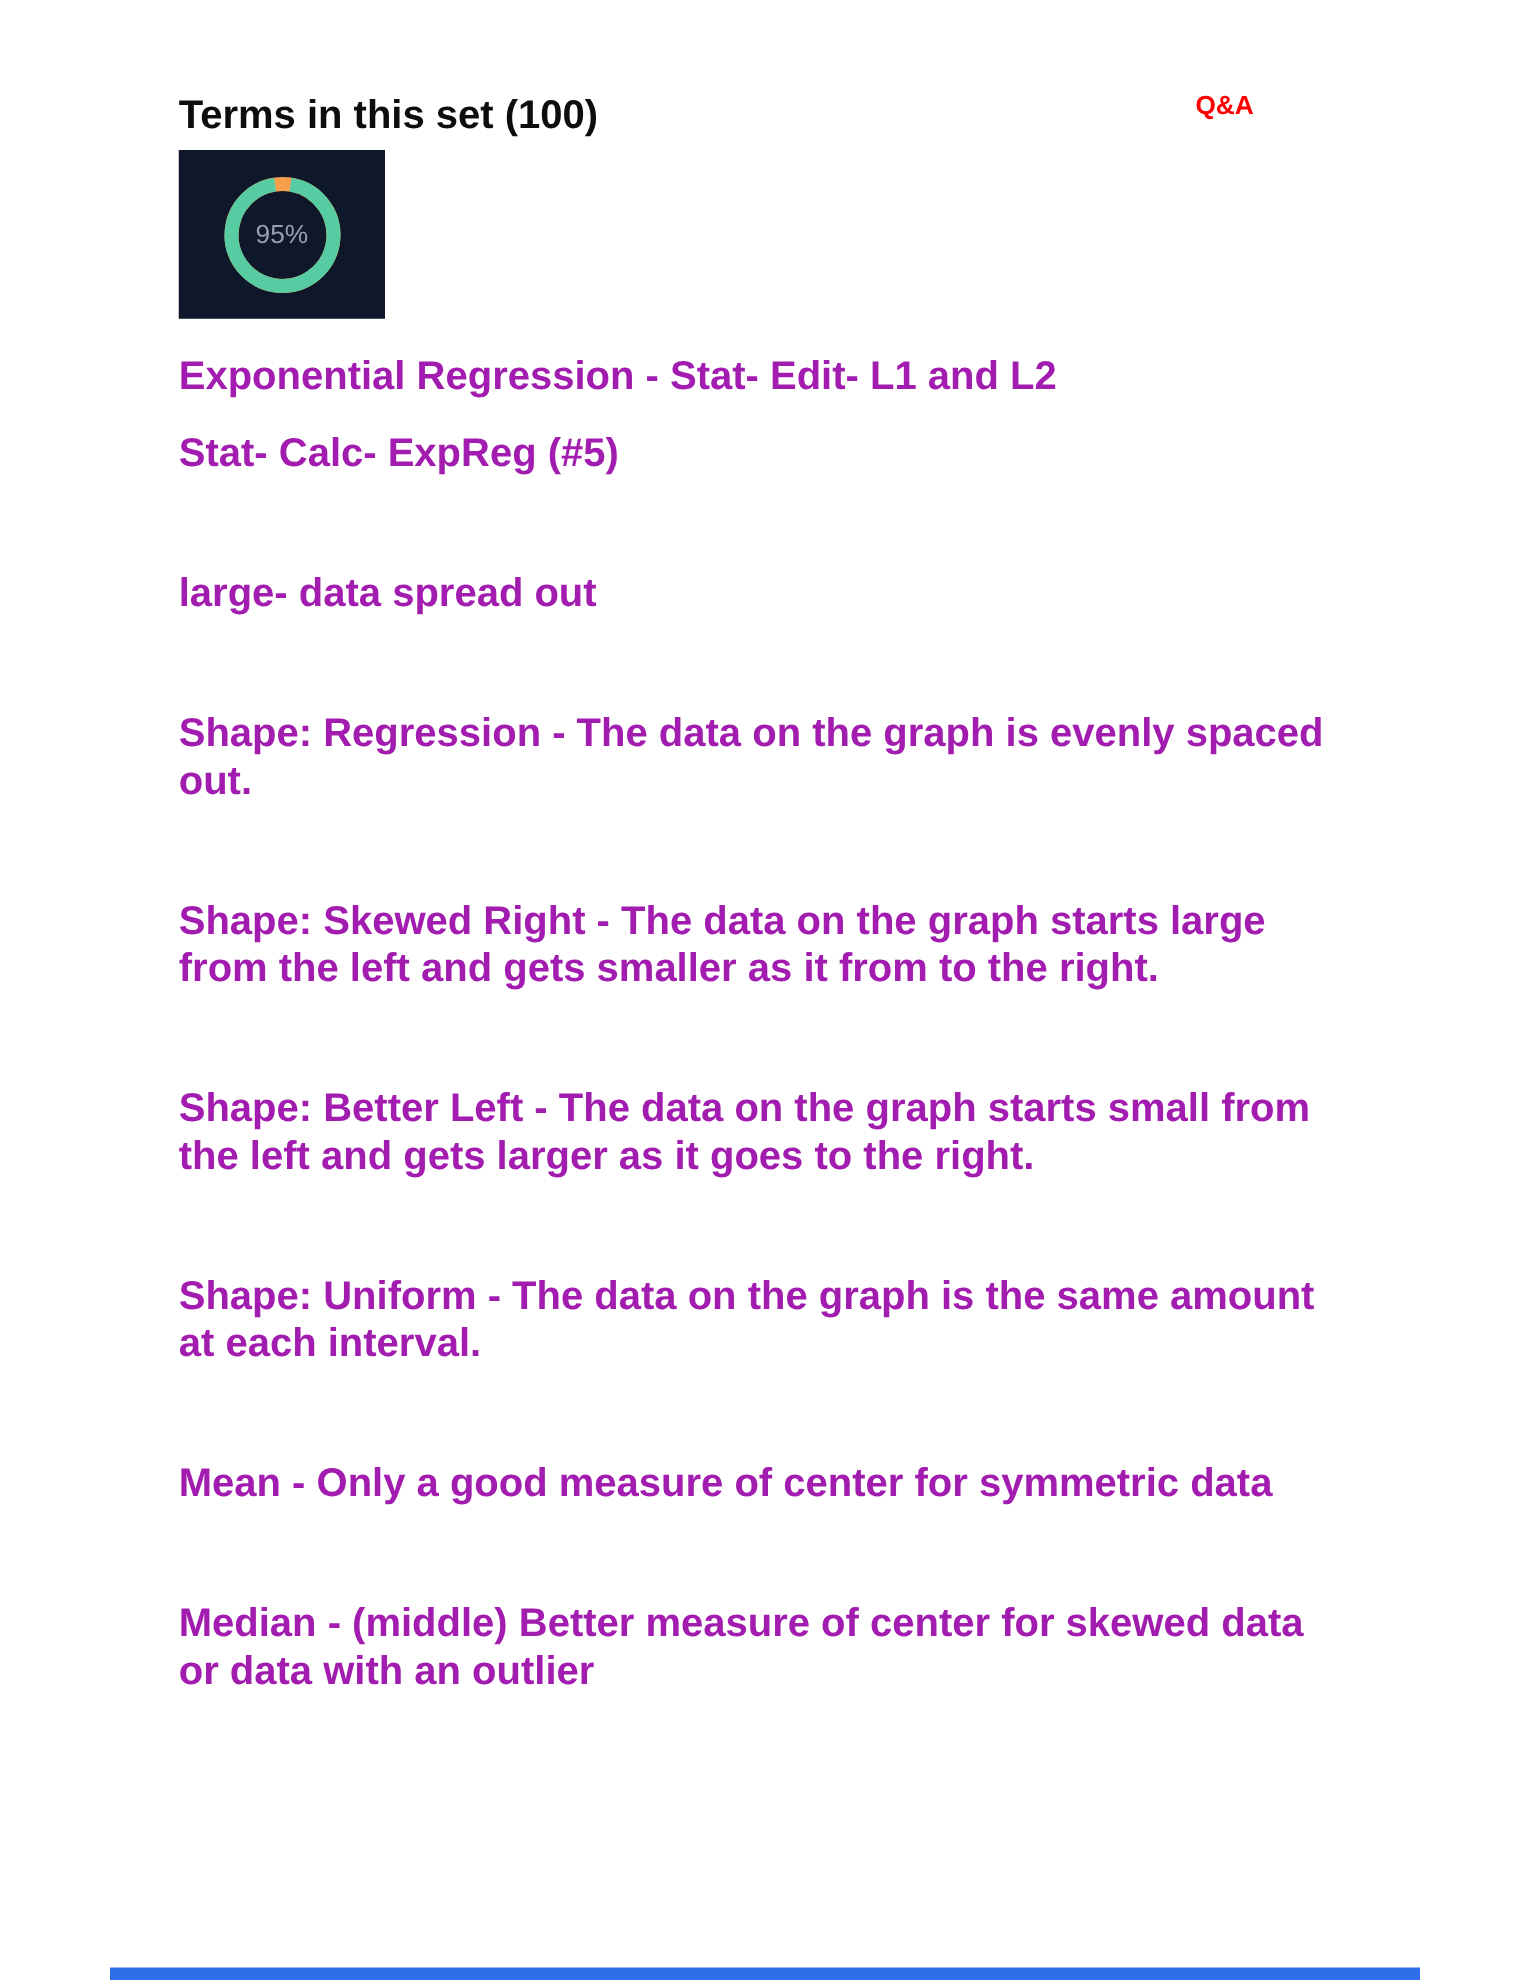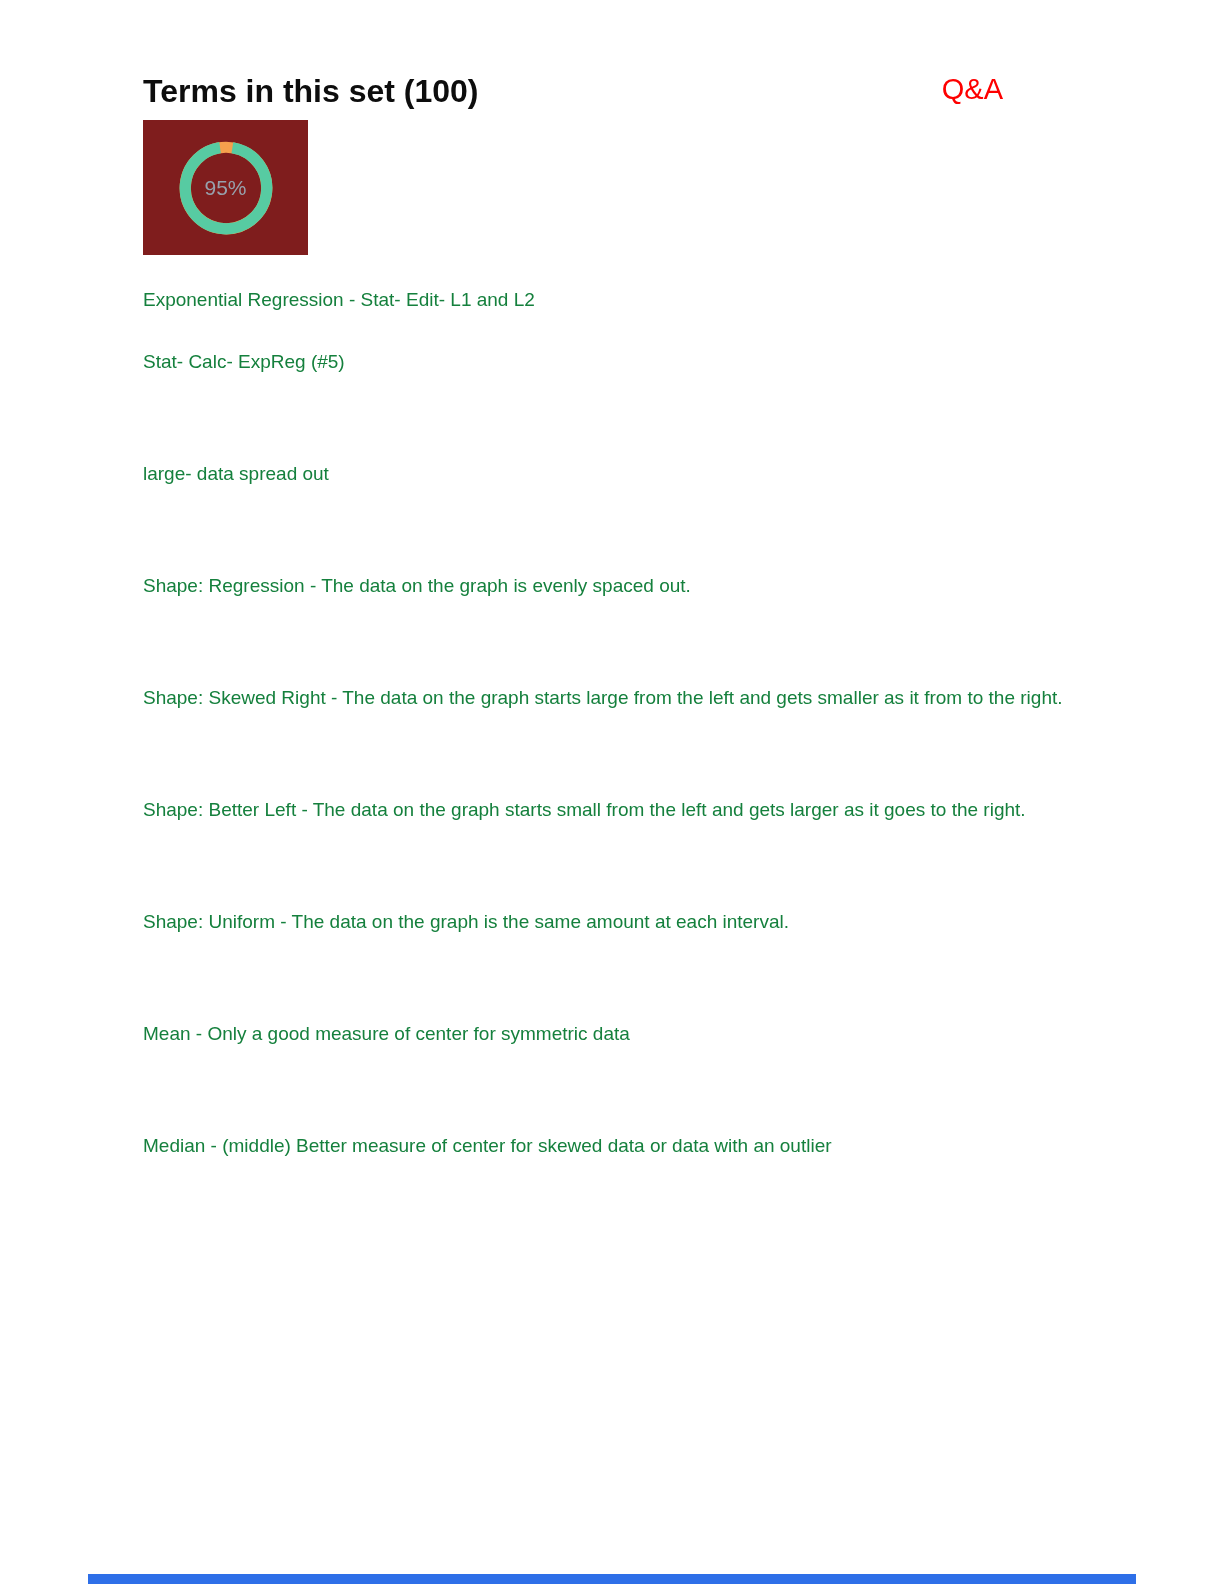--- a/index.html
+++ b/index.html
@@ -27,22 +27,22 @@
     align-items: flex-start;
     width: 860px;
   }
   .set-title {
     font-size: 32px;
     font-weight: bold;
     color: #0d0d0d;
     line-height: 1.2;
   }
   .qa-link {
-    font-size: 29px;
-    font-weight: normal;
+    font-size: 21px;
+    font-weight: bold;
     color: #fe0000;
     text-decoration: none;
     cursor: pointer;
     line-height: 1.2;
   }
   .progress-card {
     margin-top: 10px;
     width: 165px;
     height: 135px;
     background: #f6f7fa;
@@ -65,24 +65,25 @@
     justify-content: center;
     font-size: 21px;
     color: #97a1ac;
   }
   .terms {
     margin-top: 26px;
   }
   .term { margin-bottom: 74px; }
   .term:last-child { margin-bottom: 12px; }
   .term p {
-    font-size: 19px;
+    font-size: 32px;
     line-height: 38px;
-    color: #15803d;
+    color: #a21caf;
     margin-bottom: 24px;
+    font-weight: bold;
   }
   .term p:last-child { margin-bottom: 0; }
   .bottom-banner {
     position: absolute;
     left: 88px;
     bottom: 0;
     width: 1048px;
     height: 10px;
     background: #2e6fe8;
   }
@@ -91,21 +92,21 @@
 <body>
 
 <div class="page">
   <div class="content">
 
     <div class="header-row">
       <div class="set-title">Terms in this set (100)</div>
       <a class="qa-link">Q&amp;A</a>
     </div>
 
-    <div class="progress-card" style="background: #7f1d1d; text-decoration: underline;">
+    <div class="progress-card" style="background: #0f172a; text-decoration: underline;">
       <div class="donut-wrap">
         <svg viewBox="0 0 104 104">
           <circle cx="52" cy="52" r="40" fill="none" stroke-width="11" stroke="#f6a04d"></circle>
           <circle cx="52" cy="52" r="40" fill="none" stroke-width="11" transform="rotate(-81 52 52)" stroke="#57cba2" stroke-dasharray="238.76104167282426 251.32741228718345"></circle>
         </svg>
         <div class="donut-label">95%</div>
       </div>
     </div>
 
     <div class="terms">

